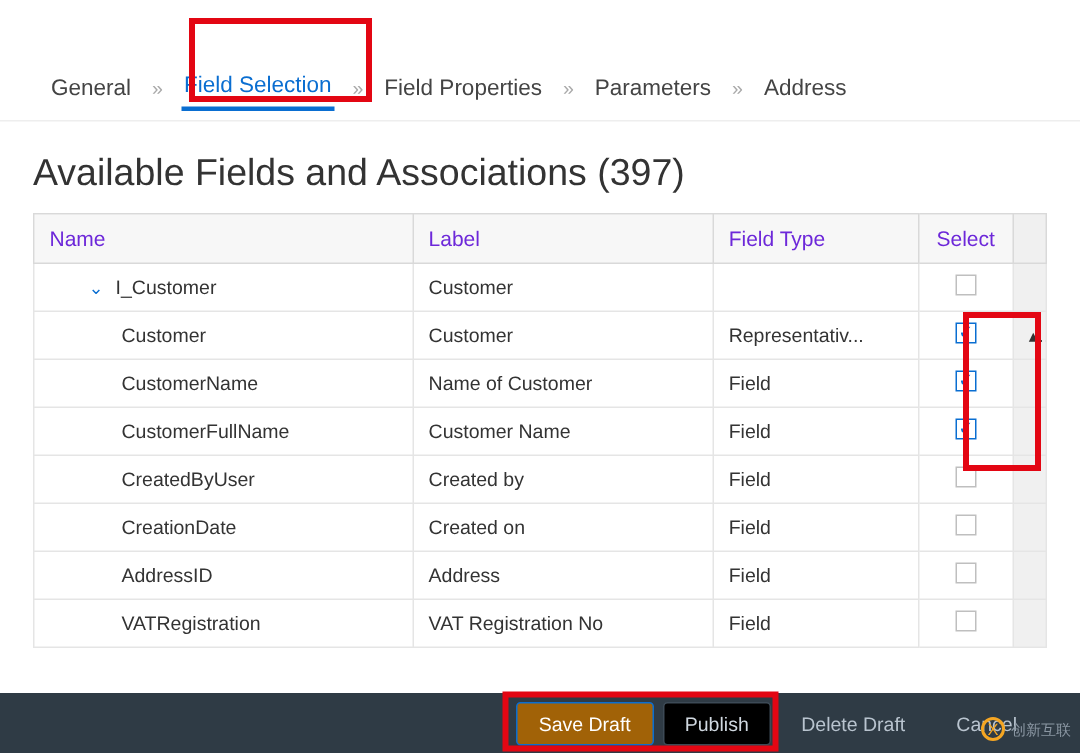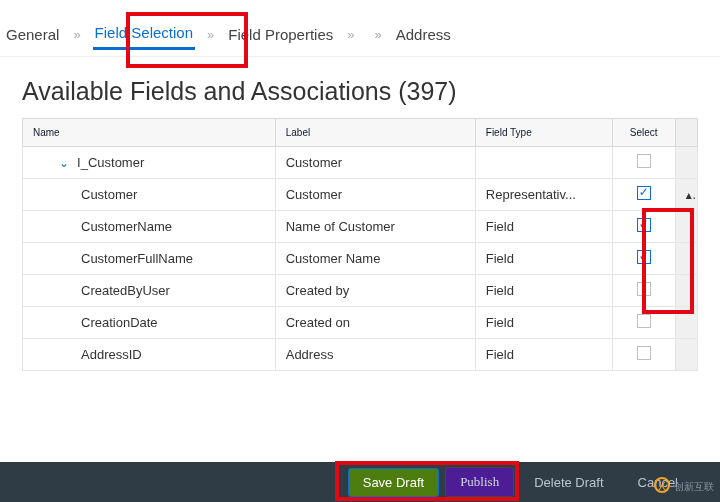--- a/index.html
+++ b/index.html
@@ -9,22 +9,23 @@
       background: #fff;
       width: 720px;
       height: 502px;
       overflow: hidden;
       position: relative;
     }
     .tabs {
       display: flex;
       align-items: center;
       gap: 4px;
-      padding: 18px 12px 6px 4px;
+      padding: 18px 12px 6px 32px;
       border-bottom: 1px solid #eee;
+      margin-top: 24px;
     }
     .tab {
       font-size: 15px;
       color: #444;
       padding: 6px 2px;
       cursor: pointer;
       white-space: nowrap;
     }
     .tab.active {
       color: #0a6ed1;
@@ -57,22 +58,22 @@
     table {
       width: 100%;
       border-collapse: collapse;
       table-layout: fixed;
     }
     th {
       background: #f7f7f7;
       border: 1px solid #d9d9d9;
       text-align: left;
       font-weight: 400;
-      font-size: 10px;
-      color: #0f172a;
+      font-size: 14px;
+      color: #6d28d9;
       padding: 8px 10px;
     }
     td {
       border: 1px solid #e5e5e5;
       font-size: 13px;
       color: #333;
       padding: 7px 10px;
       white-space: nowrap;
       overflow: hidden;
       text-overflow: ellipsis;
@@ -137,29 +138,28 @@
       gap: 6px;
     }
     .btn {
       font-size: 13px;
       padding: 6px 14px;
       border-radius: 3px;
       cursor: pointer;
       border: none;
     }
     .btn-primary {
-      background: #4d7c0f;
+      background: #a16207;
       color: #fff;
       border: 1px solid #0a6ed1;
     }
     .btn-secondary {
-      background: #4c1d95;
+      background: #000000;
       color: #d0d8e0;
       border: 1px solid #3d4a56;
-      font-family: Liberation Serif, serif;
     }
     .btn-ghost {
       background: transparent;
       color: #b9c4cf;
     }
     .redbox-footer {
       position: absolute;
       border: 4px solid #e30613;
       bottom: 1px;
       left: 335px;
@@ -190,20 +190,21 @@
 </head>
 <body>
 
 <div class="tabs">
   <span class="tab">General</span>
   <span class="chev">»</span>
   <span class="tab active">Field Selection</span>
   <span class="chev">»</span>
   <span class="tab">Field Properties</span>
   <span class="chev">»</span>
+  <span class="tab">Parameters</span>
   <span class="chev">»</span>
   <span class="tab">Address</span>
 </div>
 <div class="redbox-tab"></div>
 
 <div class="content">
   <h2>Available Fields and Associations (397)</h2>
 
   <table>
     <thead>
@@ -258,20 +259,27 @@
           <td class="col-sel"><span class="cb"></span></td>
           <td class="col-scroll"></td>
         </tr>
         <tr>
           <td class="col-name indent-2"><span>AddressID</span></td>
           <td class="col-label">Address</td>
           <td class="col-type">Field</td>
           <td class="col-sel"><span class="cb"></span></td>
           <td class="col-scroll"></td>
         </tr>
+        <tr>
+          <td class="col-name indent-2"><span>VATRegistration</span></td>
+          <td class="col-label">VAT Registration No</td>
+          <td class="col-type">Field</td>
+          <td class="col-sel"><span class="cb"></span></td>
+          <td class="col-scroll"></td>
+        </tr>
       </tbody>
   </table>
 </div>
 
 <div class="redbox-checks"></div>
 
 <div class="footer">
   <button class="btn btn-primary">Save Draft</button>
   <button class="btn btn-secondary">Publish</button>
   <button class="btn btn-ghost">Delete Draft</button>

